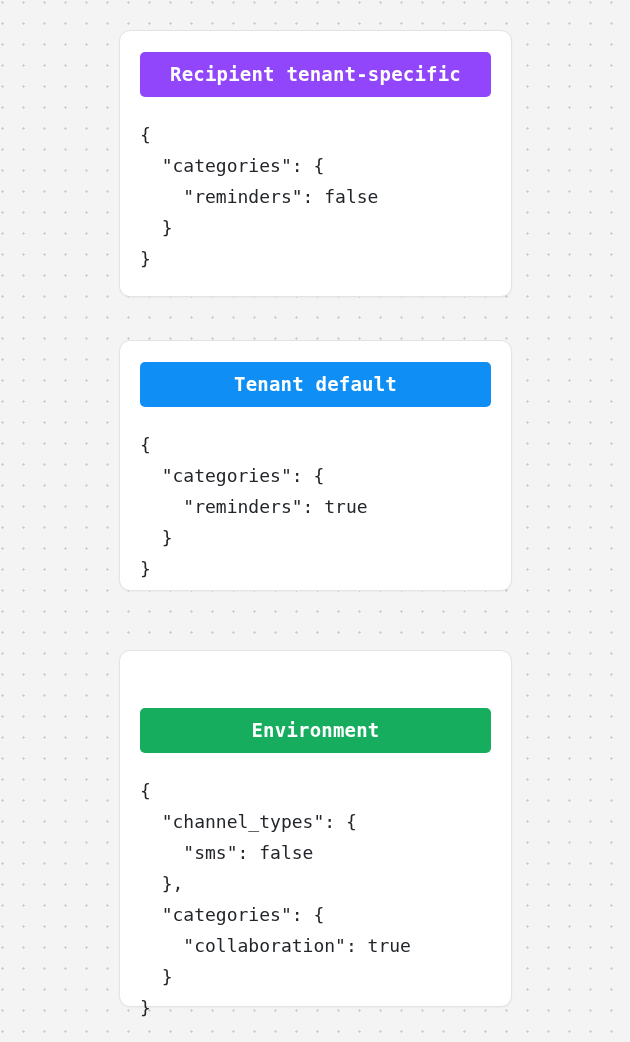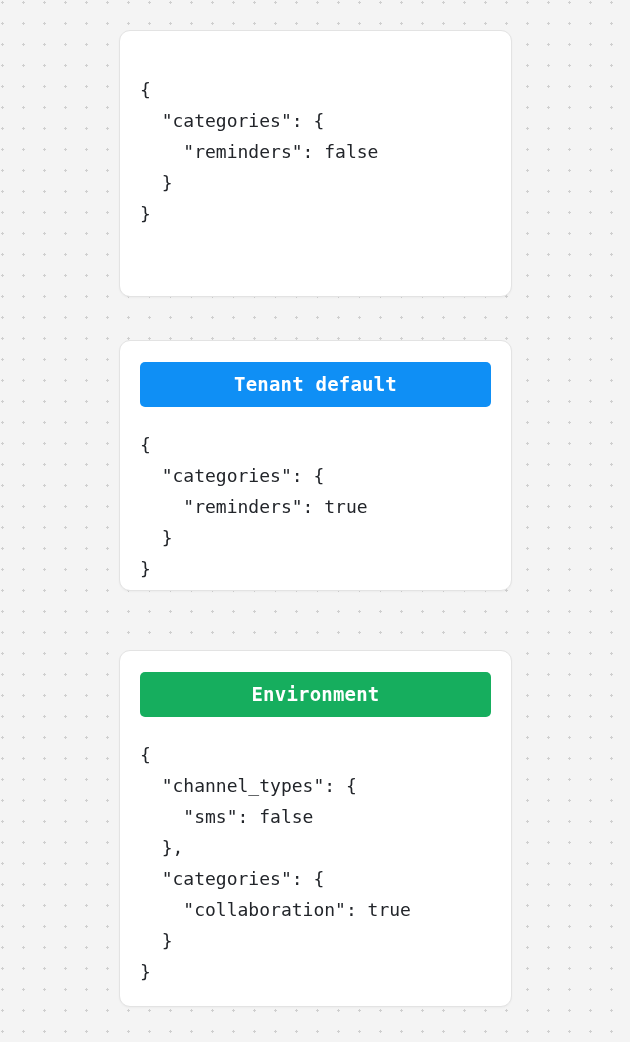--- a/index.html
+++ b/index.html
@@ -55,40 +55,41 @@
     font-family: "DejaVu Sans Mono", "Liberation Mono", monospace;
     font-size: 19px;
     font-weight: bold;
     letter-spacing: 0.2px;
     line-height: 1;
     white-space: nowrap;
   }
 
   .header-purple { background-color: #9146fc; }
   .header-blue   { background-color: #0f8ff5; }
-  .header-green  { background-color: #16ae5e; }
+  .header-green  { background-color: #16ae5e; margin-top: 36px; }
 
   .card-code {
     margin: 0;
     padding: 0;
     padding-top: 22px;
     font-family: "DejaVu Sans Mono", "Liberation Mono", monospace;
     font-size: 18px;
     line-height: 31px;
     color: #22252a;
     white-space: pre;
     letter-spacing: 0px;
   }
 </style>
 </head>
 <body>
 
 <div class="board">
 
   <div class="card card-1">
+    <div class="card-header header-purple">Recipient tenant-specific</div>
     <pre class="card-code">{
   "categories": {
     "reminders": false
   }
 }</pre>
   </div>
 
   <div class="card card-2">
     <div class="card-header header-blue">Tenant default</div>
     <pre class="card-code">{

